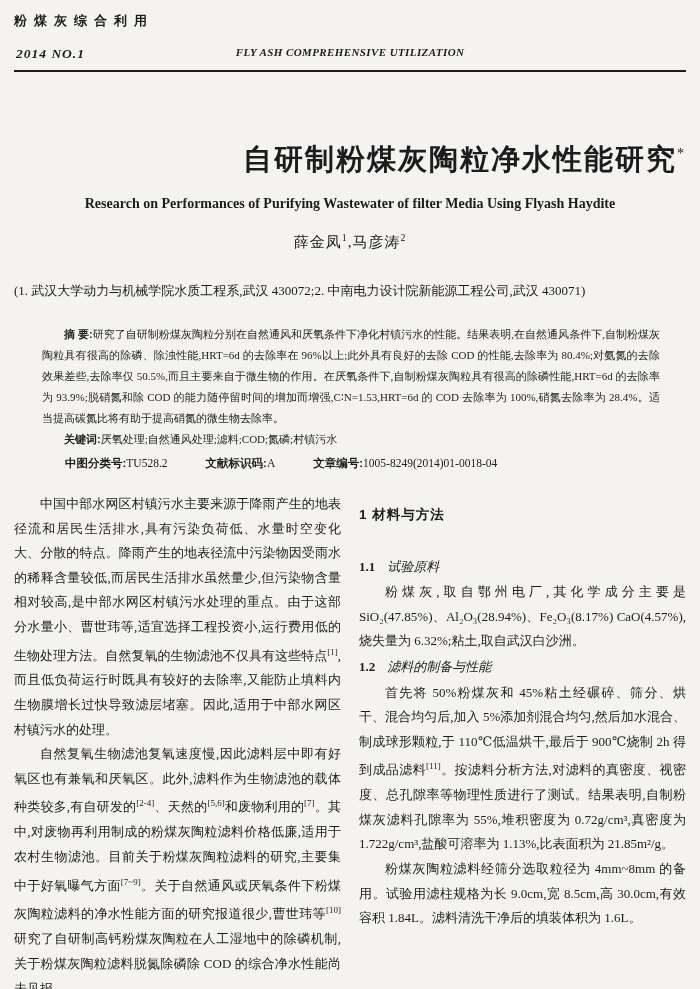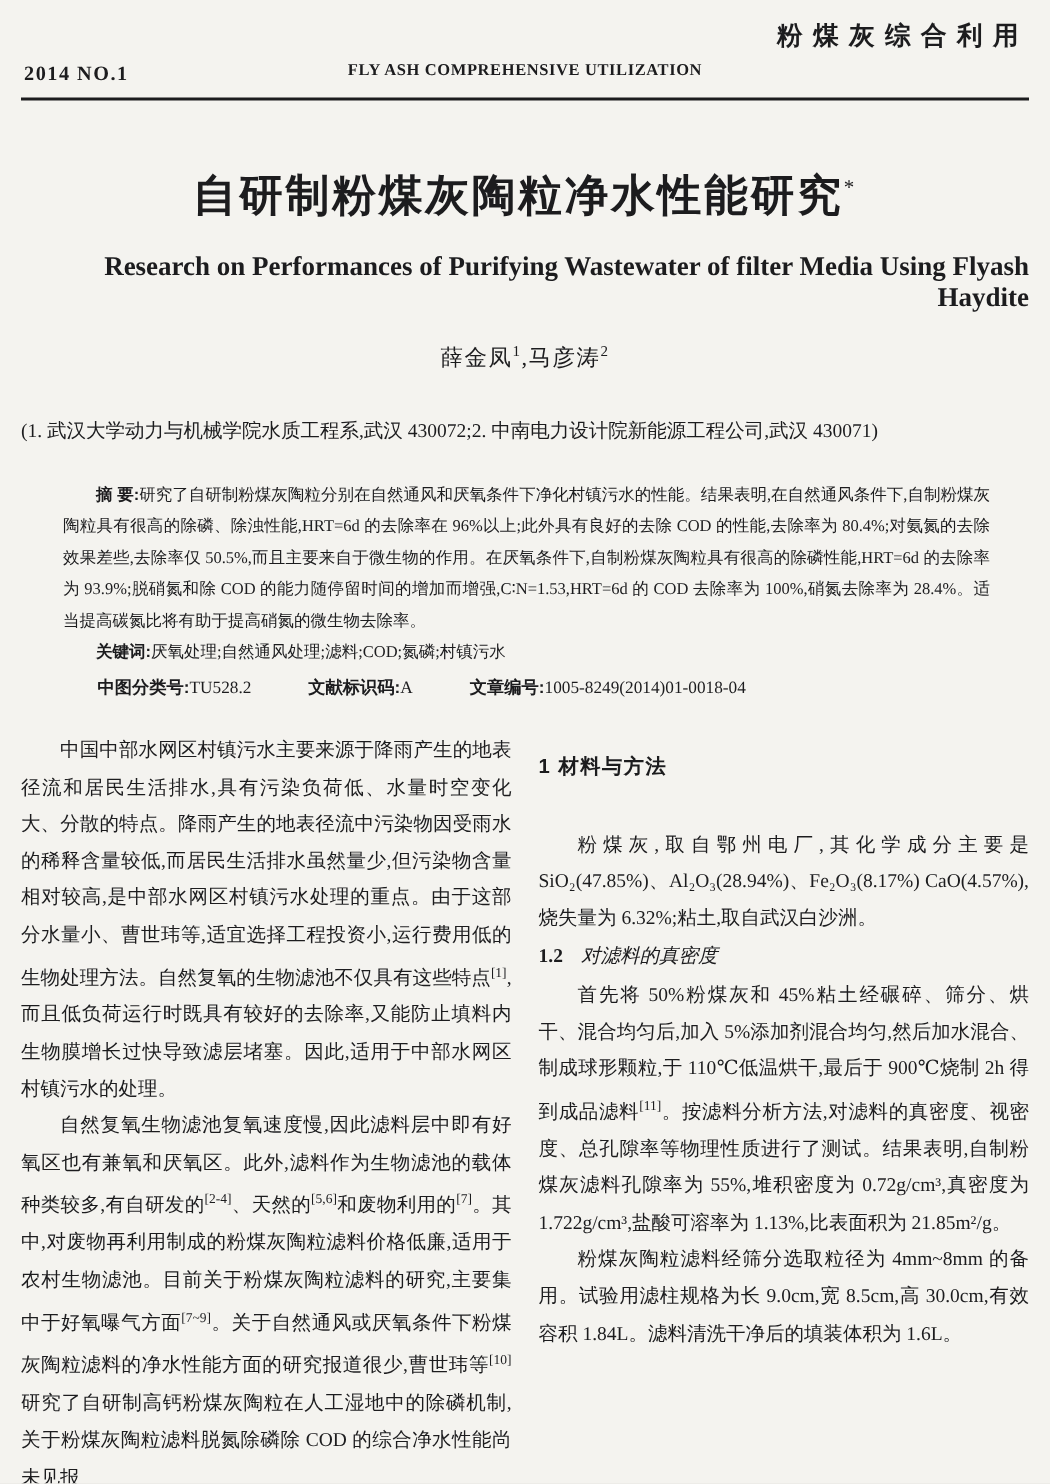--- a/index.html
+++ b/index.html
@@ -2,30 +2,30 @@
 <html><head>
 <meta charset="utf-8">
 <style>
   html,body{margin:0;padding:0;background:#e8e7e3;}
   .page{
     width:700px;height:989px;margin:0 auto;background:#f4f3ef;color:#1c1c1e;
     font-family:"Liberation Serif","DejaVu Serif",serif;
     box-sizing:border-box;padding:12px 14px 0 14px;position:relative;overflow:hidden;
   }
   
-  .jr-cn{text-align:right;font-size:17px;letter-spacing:7px;font-weight:bold;
+  .jr-cn{text-align:left;font-size:13px;letter-spacing:7px;font-weight:bold;
          font-family:"Liberation Sans","DejaVu Sans",sans-serif;}
-  .jr-row{position:relative;margin-top:6px;height:18px;}
+  .jr-row{position:relative;margin-top:16px;height:18px;font-style:italic;}
   .jr-issue{position:absolute;left:2px;top:0;font-weight:bold;font-size:13.5px;letter-spacing:1px;}
   .jr-en{text-align:center;font-weight:bold;font-size:11px;letter-spacing:.4px;}
   .jr-rule{border-bottom:2px solid #1c1c1e;margin-top:6px;}
   
-  .title-cn{margin-top:44px;text-align:center;font-size:29px;font-weight:bold;letter-spacing:2px;}
+  .title-cn{margin-top:68px;text-align:right;font-size:29px;font-weight:bold;letter-spacing:2px;}
   .title-cn sup{font-size:14px;font-weight:normal;}
-  .title-en{margin-top:16px;text-align:right;font-size:18px;font-weight:bold;}
+  .title-en{margin-top:16px;text-align:center;font-size:14px;font-weight:bold;}
   .authors{margin-top:20px;text-align:center;font-size:15px;letter-spacing:1px;}
   .authors sup{font-size:10px;}
   .affil{margin-top:30px;text-align:left;font-size:13px;}
   
   .abs{margin:24px 26px 0 28px;font-size:11px;line-height:21px;text-align:justify;}
   .abs-label,.kw-label,.meta-label{font-weight:bold;font-family:"Liberation Sans","DejaVu Sans",sans-serif;text-align:right;}
   .abs-p{text-indent:2em;}
   .kw{margin:0 26px 0 28px;font-size:11px;line-height:21px;text-indent:2em;}
   .meta{margin:2px 26px 0 28px;font-size:11.5px;line-height:22px;text-indent:2em;}
   .meta span.gap{display:inline-block;width:38px;}
@@ -71,22 +71,23 @@
     <div class="col">
       <p class="p"><span>中国中部水网区村镇污水主要来源于降雨产生的地表径流和居民生活排水,具有污染负荷低、水量时空变化大、分散的特点。降雨产生的地表径流中污染物因受雨水的稀释含量较低,而居民生活排水虽然量少,但污染物含量相对较高,是中部水网区村镇污水处理的重点。由于这部分水量小、曹世玮等,适宜选择工程投资小,运行费用低的生物处理方法。自然复氧的生物滤池不仅具有这些特点</span><sup class="ref">[1]</sup><span>,而且低负荷运行时既具有较好的去除率,又能防止填料内生物膜增长过快导致滤层堵塞。因此,适用于中部水网区村镇污水的处理。</span></p>
       <p class="p"><span>自然复氧生物滤池复氧速度慢,因此滤料层中即有好氧区也有兼氧和厌氧区。此外,滤料作为生物滤池的载体种类较多,有自研发的</span><sup class="ref">[2-4]</sup><span>、天然的</span><sup class="ref">[5,6]</sup><span>和废物利用的</span><sup class="ref">[7]</sup><span>。其中,对废物再利用制成的粉煤灰陶粒滤料价格低廉,适用于农村生物滤池。目前关于粉煤灰陶粒滤料的研究,主要集中于好氧曝气方面</span><sup class="ref">[7~9]</sup><span>。关于自然通风或厌氧条件下粉煤灰陶粒滤料的净水性能方面的研究报道很少,曹世玮等</span><sup class="ref">[10]</sup><span>研究了自研制高钙粉煤灰陶粒在人工湿地中的除磷机制,关于粉煤灰陶粒滤料脱氮除磷除 COD 的综合净水性能尚未见报</span></p>
 
     </div>
 
     <div class="col">
 
       <div class="sec-h1">1  材料与方法</div>
 
+      <p class="sub-h"><span class="sub-num">1.1</span><span class="sub-text">试验原料</span></p>
       <p class="p">粉煤灰,取自鄂州电厂,其化学成分主要是 SiO₂(47.85%)、Al₂O₃(28.94%)、Fe₂O₃(8.17%) CaO(4.57%),烧失量为 6.32%;粘土,取自武汉白沙洲。</p>
 
-      <p class="sub-h"><span class="sub-num">1.2</span><span class="sub-text">对滤料的真密度</span></p>
+      <p class="sub-h"><span class="sub-num">1.2</span><span class="sub-text">滤料的制备与性能</span></p>
       <p class="p"><span>首先将 50%粉煤灰和 45%粘土经碾碎、筛分、烘干、混合均匀后,加入 5%添加剂混合均匀,然后加水混合、制成球形颗粒,于 110℃低温烘干,最后于 900℃烧制 2h 得到成品滤料</span><sup class="ref">[11]</sup><span>。按滤料分析方法,对滤料的真密度、视密度、总孔隙率等物理性质进行了测试。结果表明,自制粉煤灰滤料孔隙率为 55%,堆积密度为 0.72g/cm³,真密度为 1.722g/cm³,盐酸可溶率为 1.13%,比表面积为 21.85m²/g。</span></p>
 
       <p class="p">粉煤灰陶粒滤料经筛分选取粒径为 4mm~8mm 的备用。试验用滤柱规格为长 9.0cm,宽 8.5cm,高 30.0cm,有效容积 1.84L。滤料清洗干净后的填装体积为 1.6L。</p>
     </div>
 
   </div>
 </div>
 
 </body></html>

